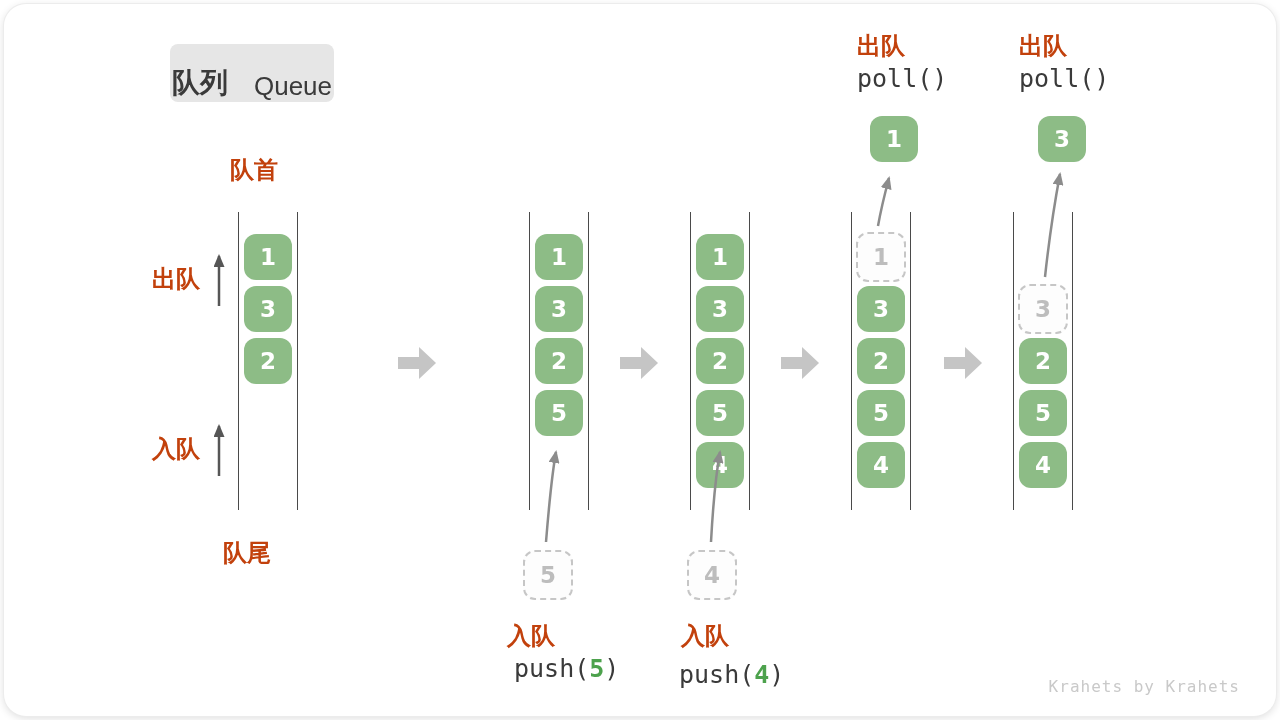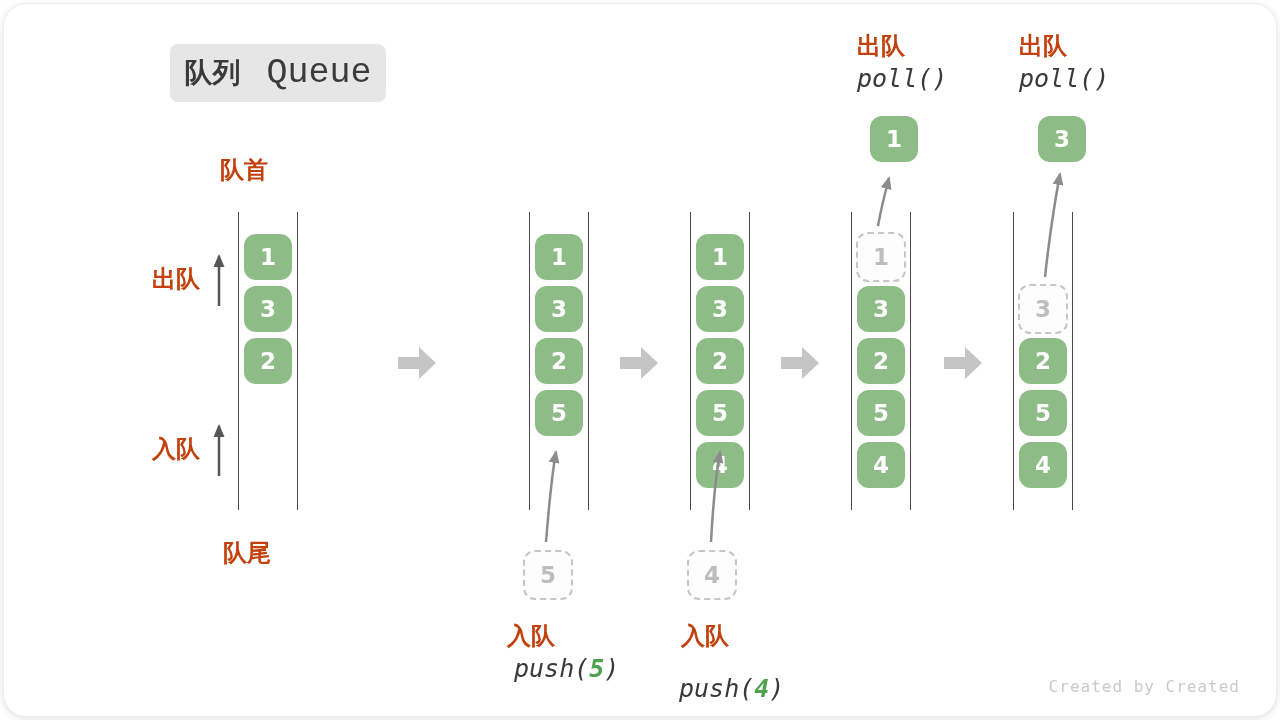--- a/index.html
+++ b/index.html
@@ -4,30 +4,30 @@
 <style>
   * { margin:0; padding:0; box-sizing:border-box; }
   html,body { width:1280px; height:720px; background:#ffffff; font-family:"DejaVu Sans","Liberation Sans",sans-serif; }
   #canvas { position:relative; width:1280px; height:720px; overflow:hidden; }
   .card {
     position:absolute; left:4px; top:4px; right:4px; bottom:4px;
     background:#ffffff; border-radius:22px;
     box-shadow:0 0 0 1px #ececec, 0 2px 8px rgba(0,0,0,0.14);
   }
   .badge {
-    position:absolute; left:170px; top:44px; width:216px; height:58px;
+    position:absolute; left:170px; top:44px; width:164px; height:58px;
     background:#e6e6e6; border-radius:8px;
-    display:flex; align-items:center; justify-content:center; gap:26px;
+    display:flex; align-items:flex-end; justify-content:center; gap:26px;
     color:#3a3a3a;
   }
   .badge .zh { font-size:28px; font-weight:700; }
-  .badge .en { font-family:Liberation Mono, monospace; font-size:35px; }
+  .badge .en { font-family:Liberation Sans, sans-serif; font-size:26px; }
 
   .cjk-label { position:absolute; color:#c2410c; font-size:24px; font-weight:700; white-space:nowrap; }
-  .code-label { position:absolute; color:#3a3a3a; font-family:"DejaVu Sans Mono","Liberation Mono",monospace; font-size:25px; white-space:nowrap;font-style:italic; }
+  .code-label { position:absolute; color:#3a3a3a; font-family:"DejaVu Sans Mono","Liberation Mono",monospace; font-size:25px; white-space:nowrap; }
   .code-label .arg { color:#4da24d; font-weight:700; }
 
   .rails {
     position:absolute; top:212px; height:298px; width:60px;
     border-left:1.5px solid #4a4a4a; border-right:1.5px solid #4a4a4a;
   }
   .cell {
     position:absolute; width:48px; height:46px;
     background:#8dbc86; border-radius:12px;
     color:#ffffff; font-size:23px; font-weight:600;
@@ -50,21 +50,21 @@
 <body>
 
 <div id="canvas">
   <div class="card"></div>
 
   <div class="badge">
     <span class="zh">队列</span>
     <span class="en">Queue</span>
   </div>
 
-  <div class="cjk-label" style="left:220px;top:154px">队首</div>
+  <div class="cjk-label" style="left:230px;top:154px">队首</div>
   <div class="cjk-label" style="left:223px;top:537px">队尾</div>
   <div class="cjk-label" style="left:152px;top:263px">出队</div>
   <div class="cjk-label" style="left:152px;top:433px">入队</div>
 
   <div class="rails" style="left:238px"></div>
   <div class="cell" style="left:244px;top:234px">1</div>
   <div class="cell" style="left:244px;top:286px">3</div>
   <div class="cell" style="left:244px;top:338px">2</div>
 
   <div class="rails" style="left:529px"></div>
@@ -79,21 +79,21 @@
   </div>
 
   <div class="rails" style="left:690px"></div>
   <div class="cell" style="left:696px;top:234px">1</div>
   <div class="cell" style="left:696px;top:286px">3</div>
   <div class="cell" style="left:696px;top:338px">2</div>
   <div class="cell" style="left:696px;top:390px">5</div>
   <div class="cell" style="left:696px;top:442px">4</div>
   <div class="ghost" style="left:687px;top:550px">4</div>
   <div class="cjk-label" style="left:681px;top:620px">入队</div>
-  <div class="code-label" style="left:679px;top:674px">
+  <div class="code-label" style="left:679px;top:660px">
     <span>push(</span><span class="arg">4</span><span>)</span>
   </div>
 
   <div class="rails" style="left:851px"></div>
   <div class="ghost" style="left:856px;top:232px">1</div>
   <div class="cell" style="left:857px;top:286px">3</div>
   <div class="cell" style="left:857px;top:338px">2</div>
   <div class="cell" style="left:857px;top:390px">5</div>
   <div class="cell" style="left:857px;top:442px">4</div>
   <div class="cell" style="left:870px;top:116px">1</div>
@@ -135,14 +135,14 @@
       <polygon points="0,12 21,12 21,2 38,18 21,34 21,24 0,24" fill="#c5c5c5"></polygon>
     </g>
     <g transform="translate(781,345)">
       <polygon points="0,12 21,12 21,2 38,18 21,34 21,24 0,24" fill="#c5c5c5"></polygon>
     </g>
     <g transform="translate(944,345)">
       <polygon points="0,12 21,12 21,2 38,18 21,34 21,24 0,24" fill="#c5c5c5"></polygon>
     </g>
   </svg>
 
-  <div class="watermark">Created by Created</div>
+  <div class="watermark">Krahets by Krahets</div>
 </div>
 
 </body></html>

